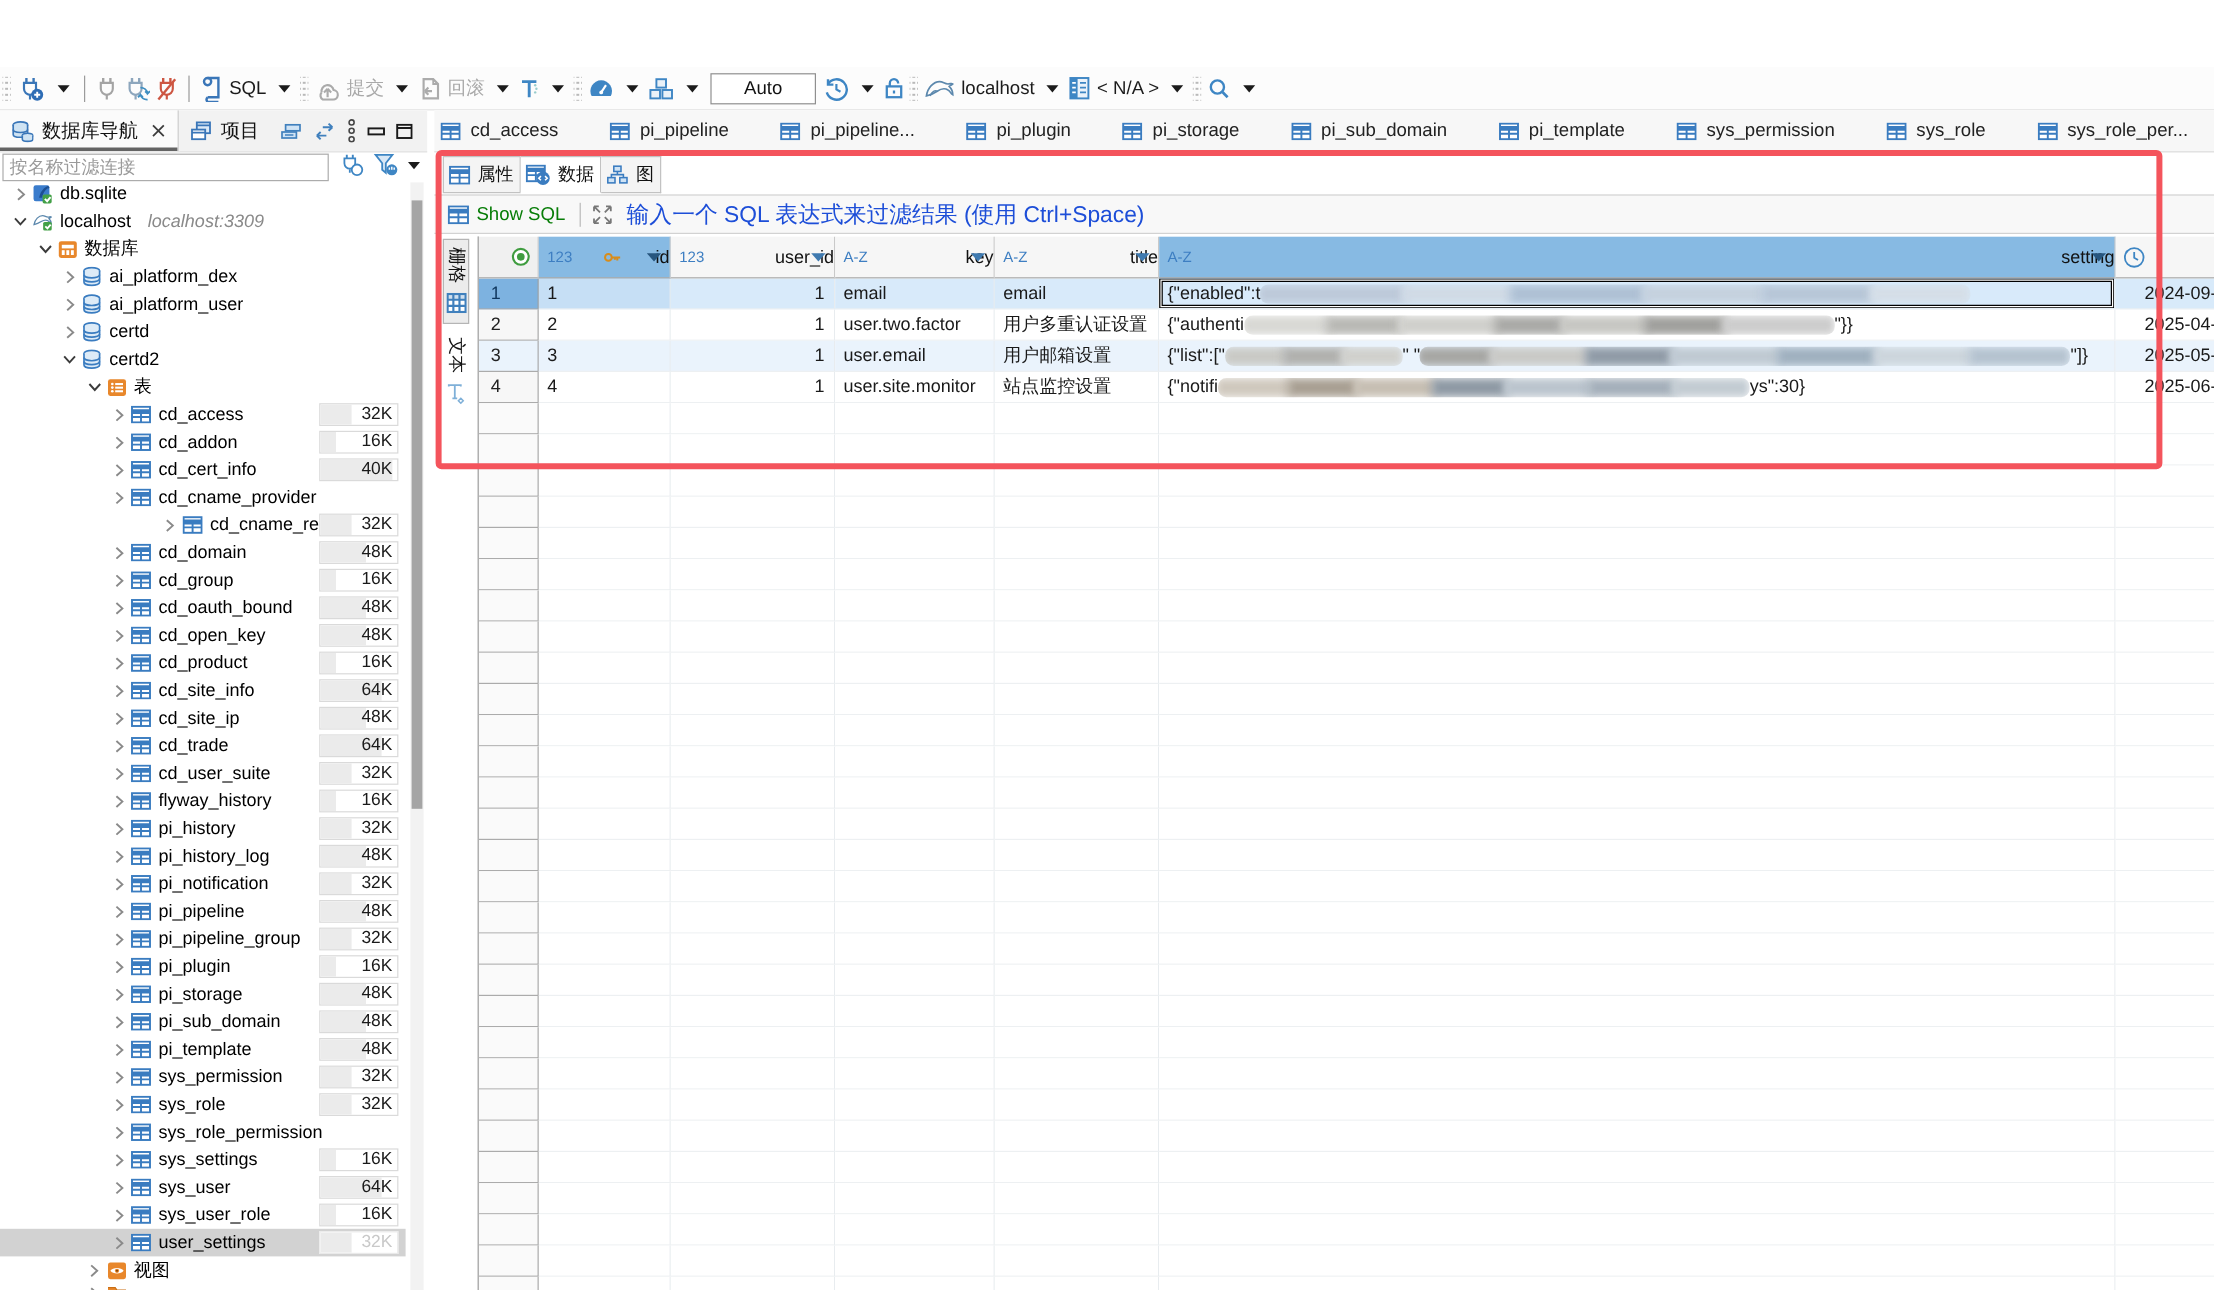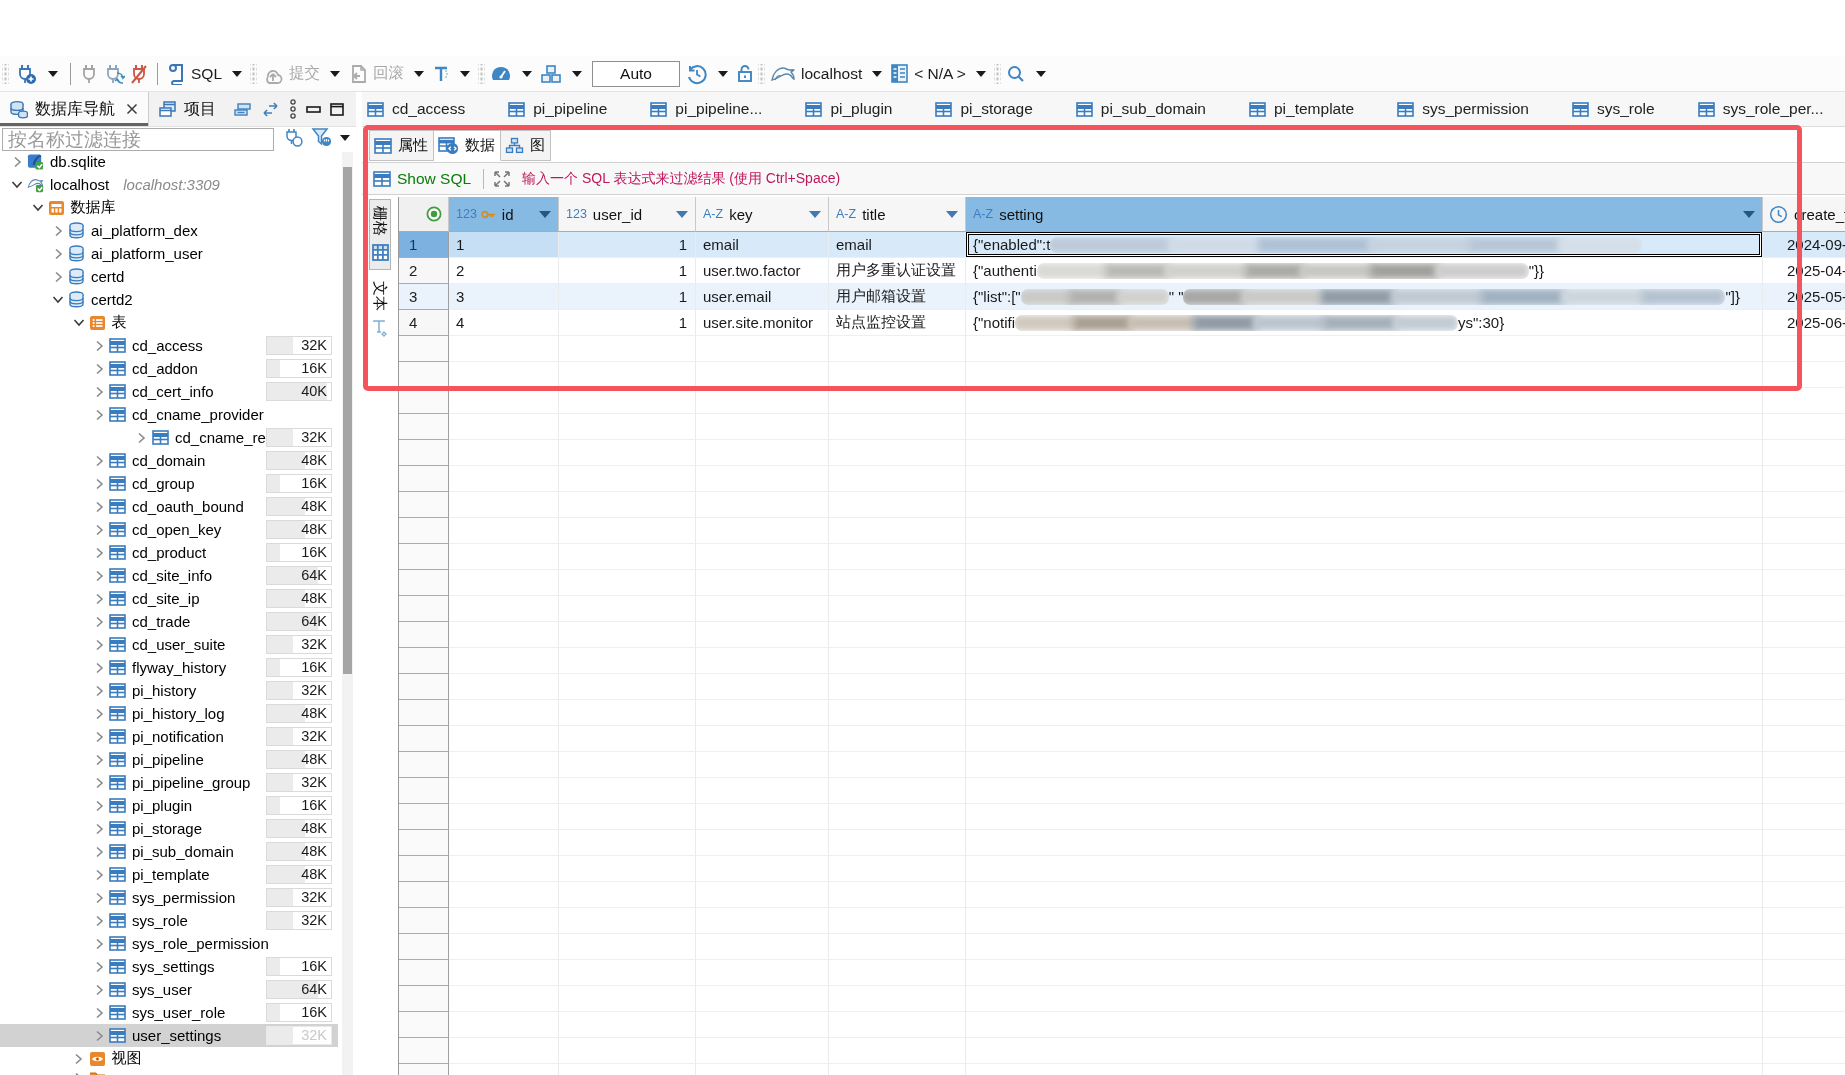--- a/index.html
+++ b/index.html
@@ -45,21 +45,21 @@
     border-bottom:1px solid #e1e1e1; display:flex; align-items:stretch; }
   .view-tab { display:flex; align-items:center; padding:0 9px; font-size:16px; color:#111; }
   .view-tab.active { background:#fbfbfb; border-right:1px solid #cccccc; box-shadow:inset 0 -3px 0 #646464; }
   .view-tab .vt-label { margin-left:7px; }
   .view-tab .vt-close { margin-left:10px; }
   .side-tab-actions { margin-left:auto; display:flex; align-items:center; gap:9px; padding-right:12px; }
 
   
   .side-filter { position:absolute; left:0; top:35px; width:356px; height:25px; }
   .filter-input { position:absolute; left:2px; top:1px; width:272px; height:23px; border:1px solid #acacac;
-    background:#fff; font-size:19px; color:#9a9a9a; padding:0 5px; font-family:"Liberation Sans",sans-serif; }
+    background:#fff; font-size:15px; color:#9a9a9a; padding:0 5px; font-family:"Liberation Sans",sans-serif; }
   .filter-input::placeholder { color:#9a9a9a; opacity:1; }
   .filter-icons { position:absolute; right:6px; top:0px; display:flex; align-items:center; gap:7px; }
   .filter-caret { width:0; height:0; border-left:5px solid transparent; border-right:5px solid transparent;
     border-top:6px solid #1b1b1b; }
 
   
   .tree { position:absolute; left:0; top:59px; width:356px; height:924px; overflow:hidden; }
   .tree-row { position:absolute; left:0; width:338px; height:23px; display:flex; align-items:center; }
   .tree-row.selected { background:#d2d2d2; }
   .tree-arrow { width:14px; height:14px; flex:none; display:flex; align-items:center; justify-content:center; }
@@ -89,36 +89,36 @@
   .res-tab:first-child { border-left:1px solid #c2c2c2; }
   .res-tab.active { background:#ffffff; border-bottom:1px solid #ffffff; }
   .res-tab .rt-label { margin-left:6px; margin-right:1px; }
 
   
   .filter-bar { position:absolute; left:0; top:70px; width:1483px; height:33px; background:#f8f8f8;
     border-top:1px solid #d2d2d2; border-bottom:1px solid #d2d2d2; display:flex; align-items:center; }
   .show-sql { display:flex; align-items:center; margin-left:11px; }
   .show-sql .ss-label { color:#077d07; font-size:15.5px; margin-left:6px; }
   .fb-sep { width:1px; height:20px; background:#b9b9b9; margin:0 8px 0 12px; }
-  .fb-placeholder { color:#be185d; font-size:14px; margin-left:10px; white-space:nowrap; }
+  .fb-placeholder { color:#1d4ed8; font-size:19px; margin-left:10px; white-space:nowrap; }
 
   
   .grid-zone { position:absolute; left:0; top:105px; width:1483px; height:878px; }
   .pres-strip { position:absolute; left:0; top:0; width:36px; height:878px; background:#ffffff; }
   .vtab { position:absolute; display:flex; flex-direction:column; align-items:center; }
   .vtab.active { background:#ececec; border:1px solid #b5b5b5; }
   .vtab-wrap { position:relative; width:16px; }
   .vtab-text { position:absolute; left:50%; top:50%; transform:translate(-50%,-50%) rotate(90deg);
     white-space:nowrap; font-size:15px; color:#111; line-height:16px; }
   .vtab .icon { margin-top:7px; }
 
   .grid { position:absolute; left:36px; top:0; width:1447px; height:878px; border-left:1px solid #9a9a9a; overflow:hidden; }
   .g-header { display:flex; height:35px; }
   .g-hcell { position:relative; background:#f6f6f6; border-right:1px solid #c9c9c9; border-bottom:1px solid #ababab;
-    display:flex; align-items:center; font-size:15px; color:#111; flex:none; }
+    display:flex; align-items:center; font-size:15px; color:#111; flex:none;justify-content:space-between; }
   .g-hcell.selected { background:#87bae3; }
   .g-hcell .h-name { margin-left:6px; white-space:nowrap; }
   .g-hcell .h-caret { position:absolute; right:7px; width:0; height:0; border-left:6px solid transparent;
     border-right:6px solid transparent; border-top:7px solid #3f7ab0; }
   .g-hcell.selected .h-caret { border-top-color:#27567f; }
   .g-hcell.corner { justify-content:flex-end; padding-right:6px; background:#f0f0f0; }
   .type-tag { font-size:12.5px; color:#3d7ec2; margin-left:7px; flex:none; letter-spacing:0px; white-space:nowrap; }
   .g-row { display:flex; height:26px; }
   .g-cell { border-right:1px solid #e8ecef; border-bottom:1px solid #edf0f2; font-size:15px; color:#1a1a1a;
     display:flex; align-items:center; white-space:nowrap; overflow:hidden; flex:none; background:#fff; }

